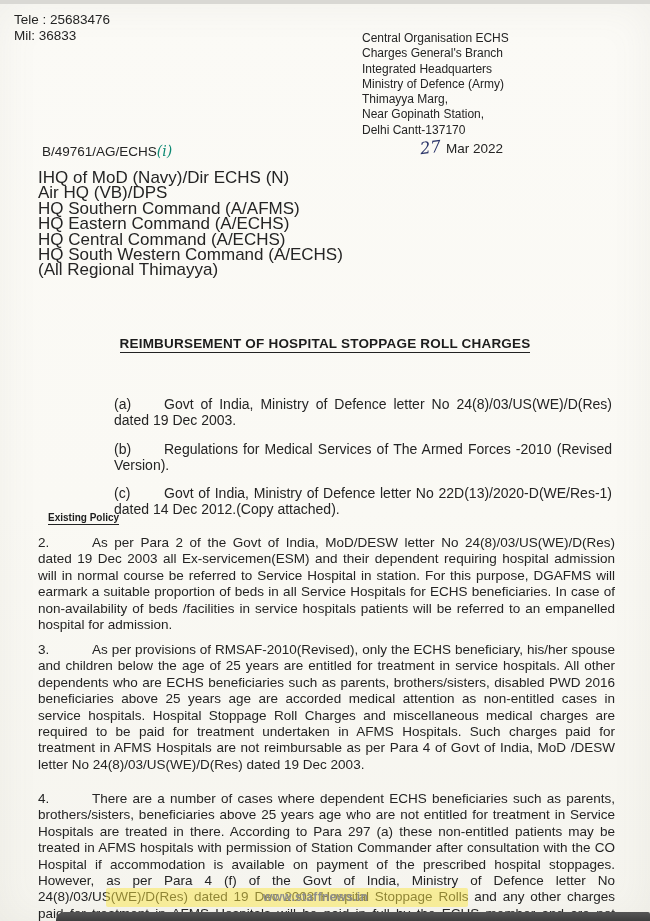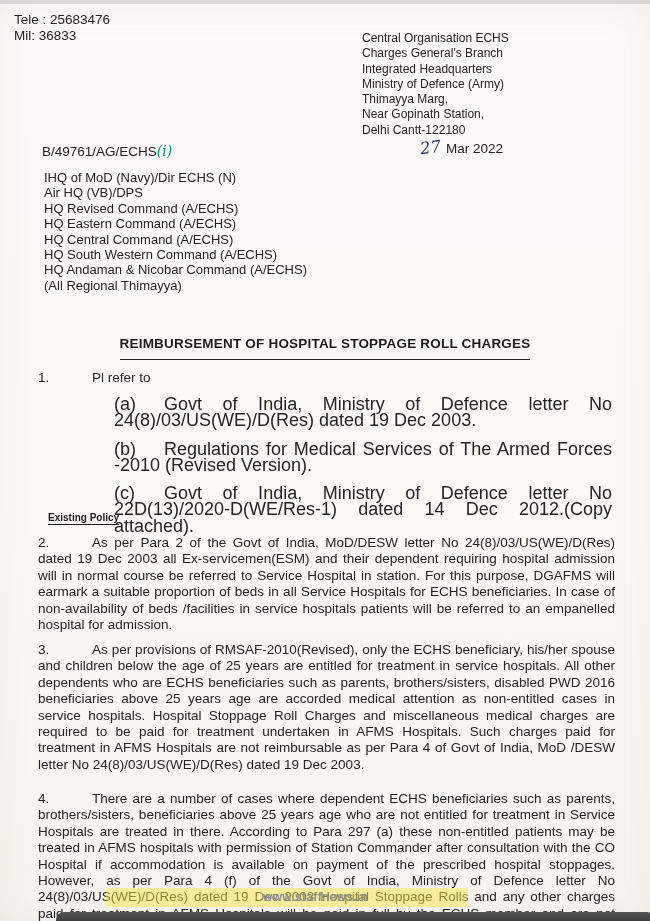--- a/index.html
+++ b/index.html
@@ -34,47 +34,47 @@
   .hand-day {
     display: inline-block;
     transform: rotate(-7deg);
     color: #2a3468;
     font-family: "DejaVu Serif", serif;
     font-style: italic;
     font-size: 16.5px;
     margin-right: 5px;
   }
 
-  .recipients { top: 166px; left: 44px; font-size: 13px; line-height: 15.4px; }
+  .recipients { top: 166px; left: 38px; font-size: 17px; line-height: 15.4px; }
 
   .subject {
     top: 332px; left: 0; width: 650px;
     text-align: center;
     font-size: 13.5px;
     font-weight: bold;
     letter-spacing: 0.2px;
     color: #1c1c1c;
   }
-  .subject span { border-bottom: 1.6px solid #222; padding-bottom: 8px; }
+  .subject span { border-bottom: 1.6px solid #222; padding-bottom: 1px; }
 
   .bodyblock {
     left: 38px;
     width: 577px;
     font-size: 13.5px;
     line-height: 16.4px;
     text-align: justify;
   }
   .p1 { top: 366px; text-align: left; }
   .pnum { display: inline-block; width: 54px; }
 
   .ref {
     position: absolute;
     left: 114px;
     width: 498px;
-    font-size: 18px;
+    font-size: 14px;
     line-height: 16.4px;
     text-align: justify;
   }
   .refa { top: 392px; }
   .refb { top: 437px; }
   .refc { top: 481px; }
   .rlabel { display: inline-block; width: 50px; }
 
   .sechead {
     top: 508px; left: 48px;
@@ -122,48 +122,44 @@
     <div>Mil: 36833</div>
   </div>
 
   <div class="abs hdr-right">
     <div>Central Organisation ECHS</div>
     <div>Charges General's Branch</div>
     <div>Integrated Headquarters</div>
     <div>Ministry of Defence (Army)</div>
     <div>Thimayya Marg,</div>
     <div>Near Gopinath Station,</div>
-    <div>Delhi Cantt-122180</div>
+    <div>Delhi Cantt-137170</div>
   </div>
 
   <div class="abs file-no">
     <span>B/49761/AG/ECHS</span><span class="hand-note">(i)</span>
   </div>
   <div class="abs date-line">
     <span class="hand-day">27</span><span>Mar 2022</span>
   </div>
 
   <div class="abs recipients">
     <div>IHQ of MoD (Navy)/Dir ECHS (N)</div>
     <div>Air HQ (VB)/DPS</div>
-    <div>HQ Revised Command (A/ECHS)</div>
+    <div>HQ Southern Command (A/AFMS)</div>
     <div>HQ Eastern Command (A/ECHS)</div>
     <div>HQ Central Command (A/ECHS)</div>
     <div>HQ South Western Command (A/ECHS)</div>
-    <div>HQ Andaman &amp; Nicobar Command (A/ECHS)</div>
     <div>(All Regional Thimayya)</div>
   </div>
 
   <div class="abs subject">
     <span>REIMBURSEMENT OF HOSPITAL STOPPAGE ROLL CHARGES</span>
   </div>
 
-  <div class="abs bodyblock p1">
-    <span class="pnum">1.</span><span>Pl refer to</span>
-  </div>
 
   <div class="ref refa">
     <span class="rlabel">(a)</span><span>Govt of India, Ministry of Defence letter No 24(8)/03/US(WE)/D(Res) dated 19 Dec 2003.</span>
   </div>
   <div class="ref refb">
     <span class="rlabel">(b)</span><span>Regulations for Medical Services of The Armed Forces -2010 (Revised Version).</span>
   </div>
   <div class="ref refc">
     <span class="rlabel">(c)</span><span>Govt of India, Ministry of Defence letter No 22D(13)/2020-D(WE/Res-1) dated 14 Dec 2012.(Copy attached).</span>
   </div>

